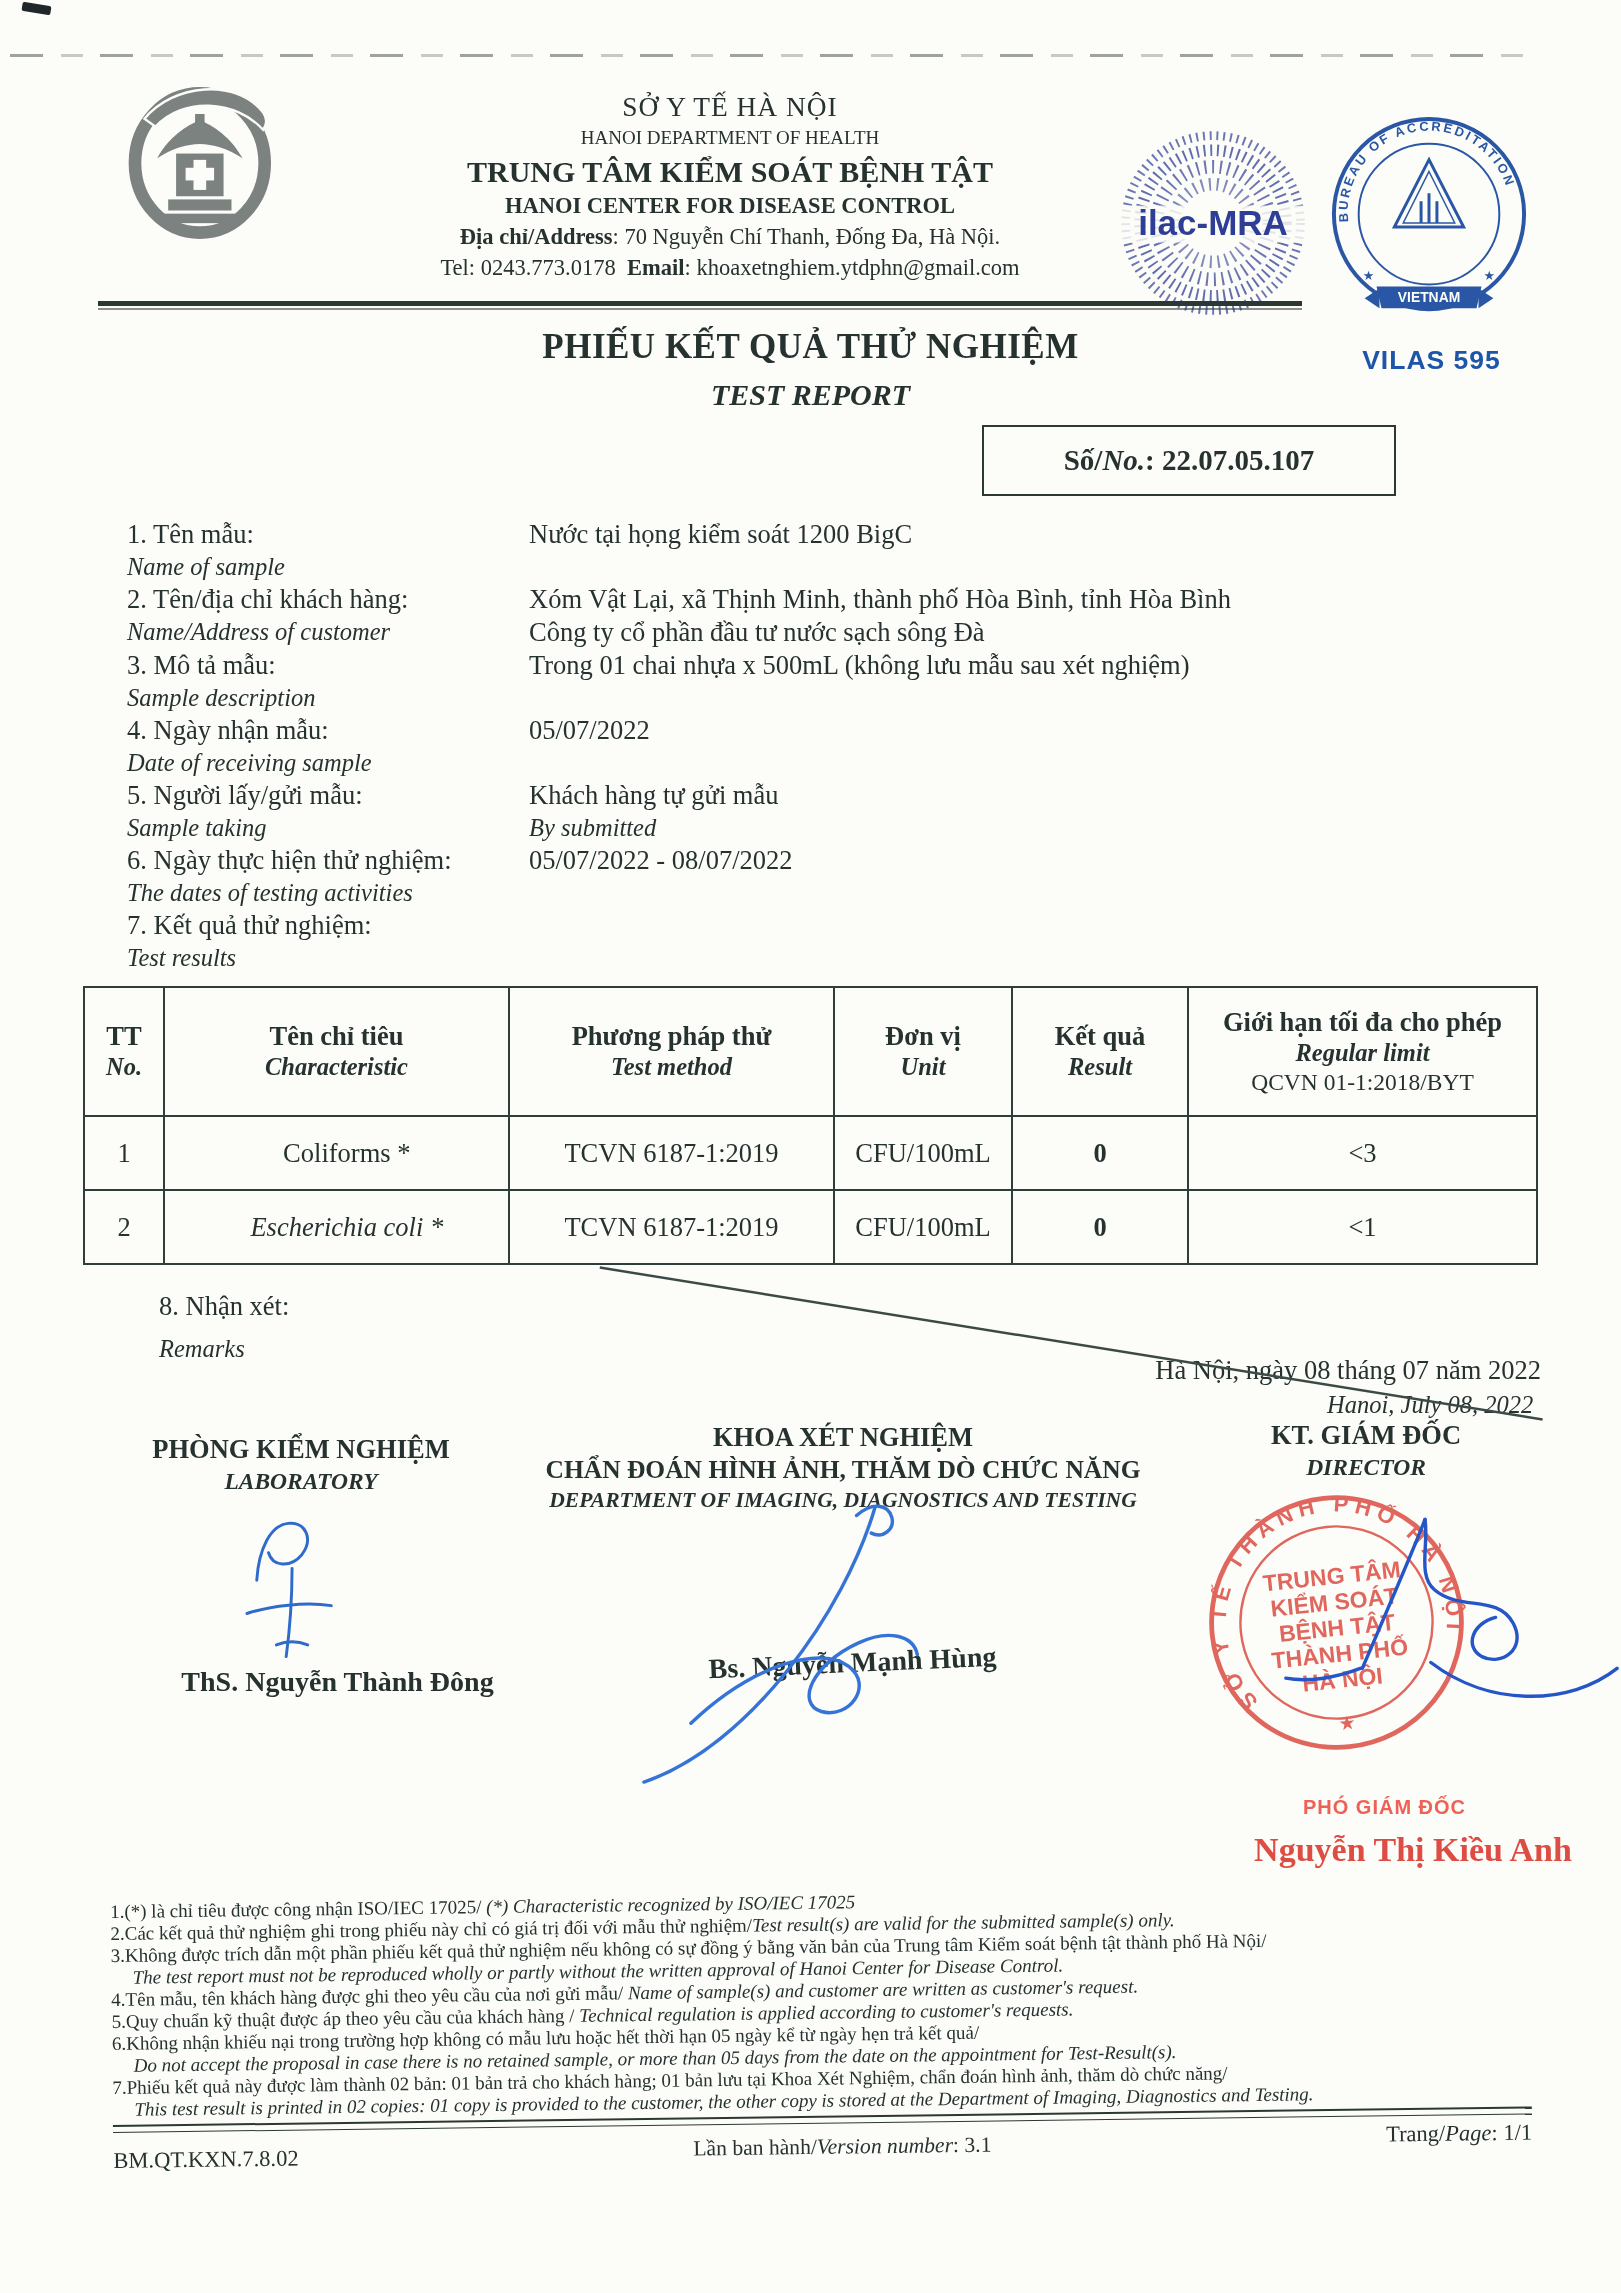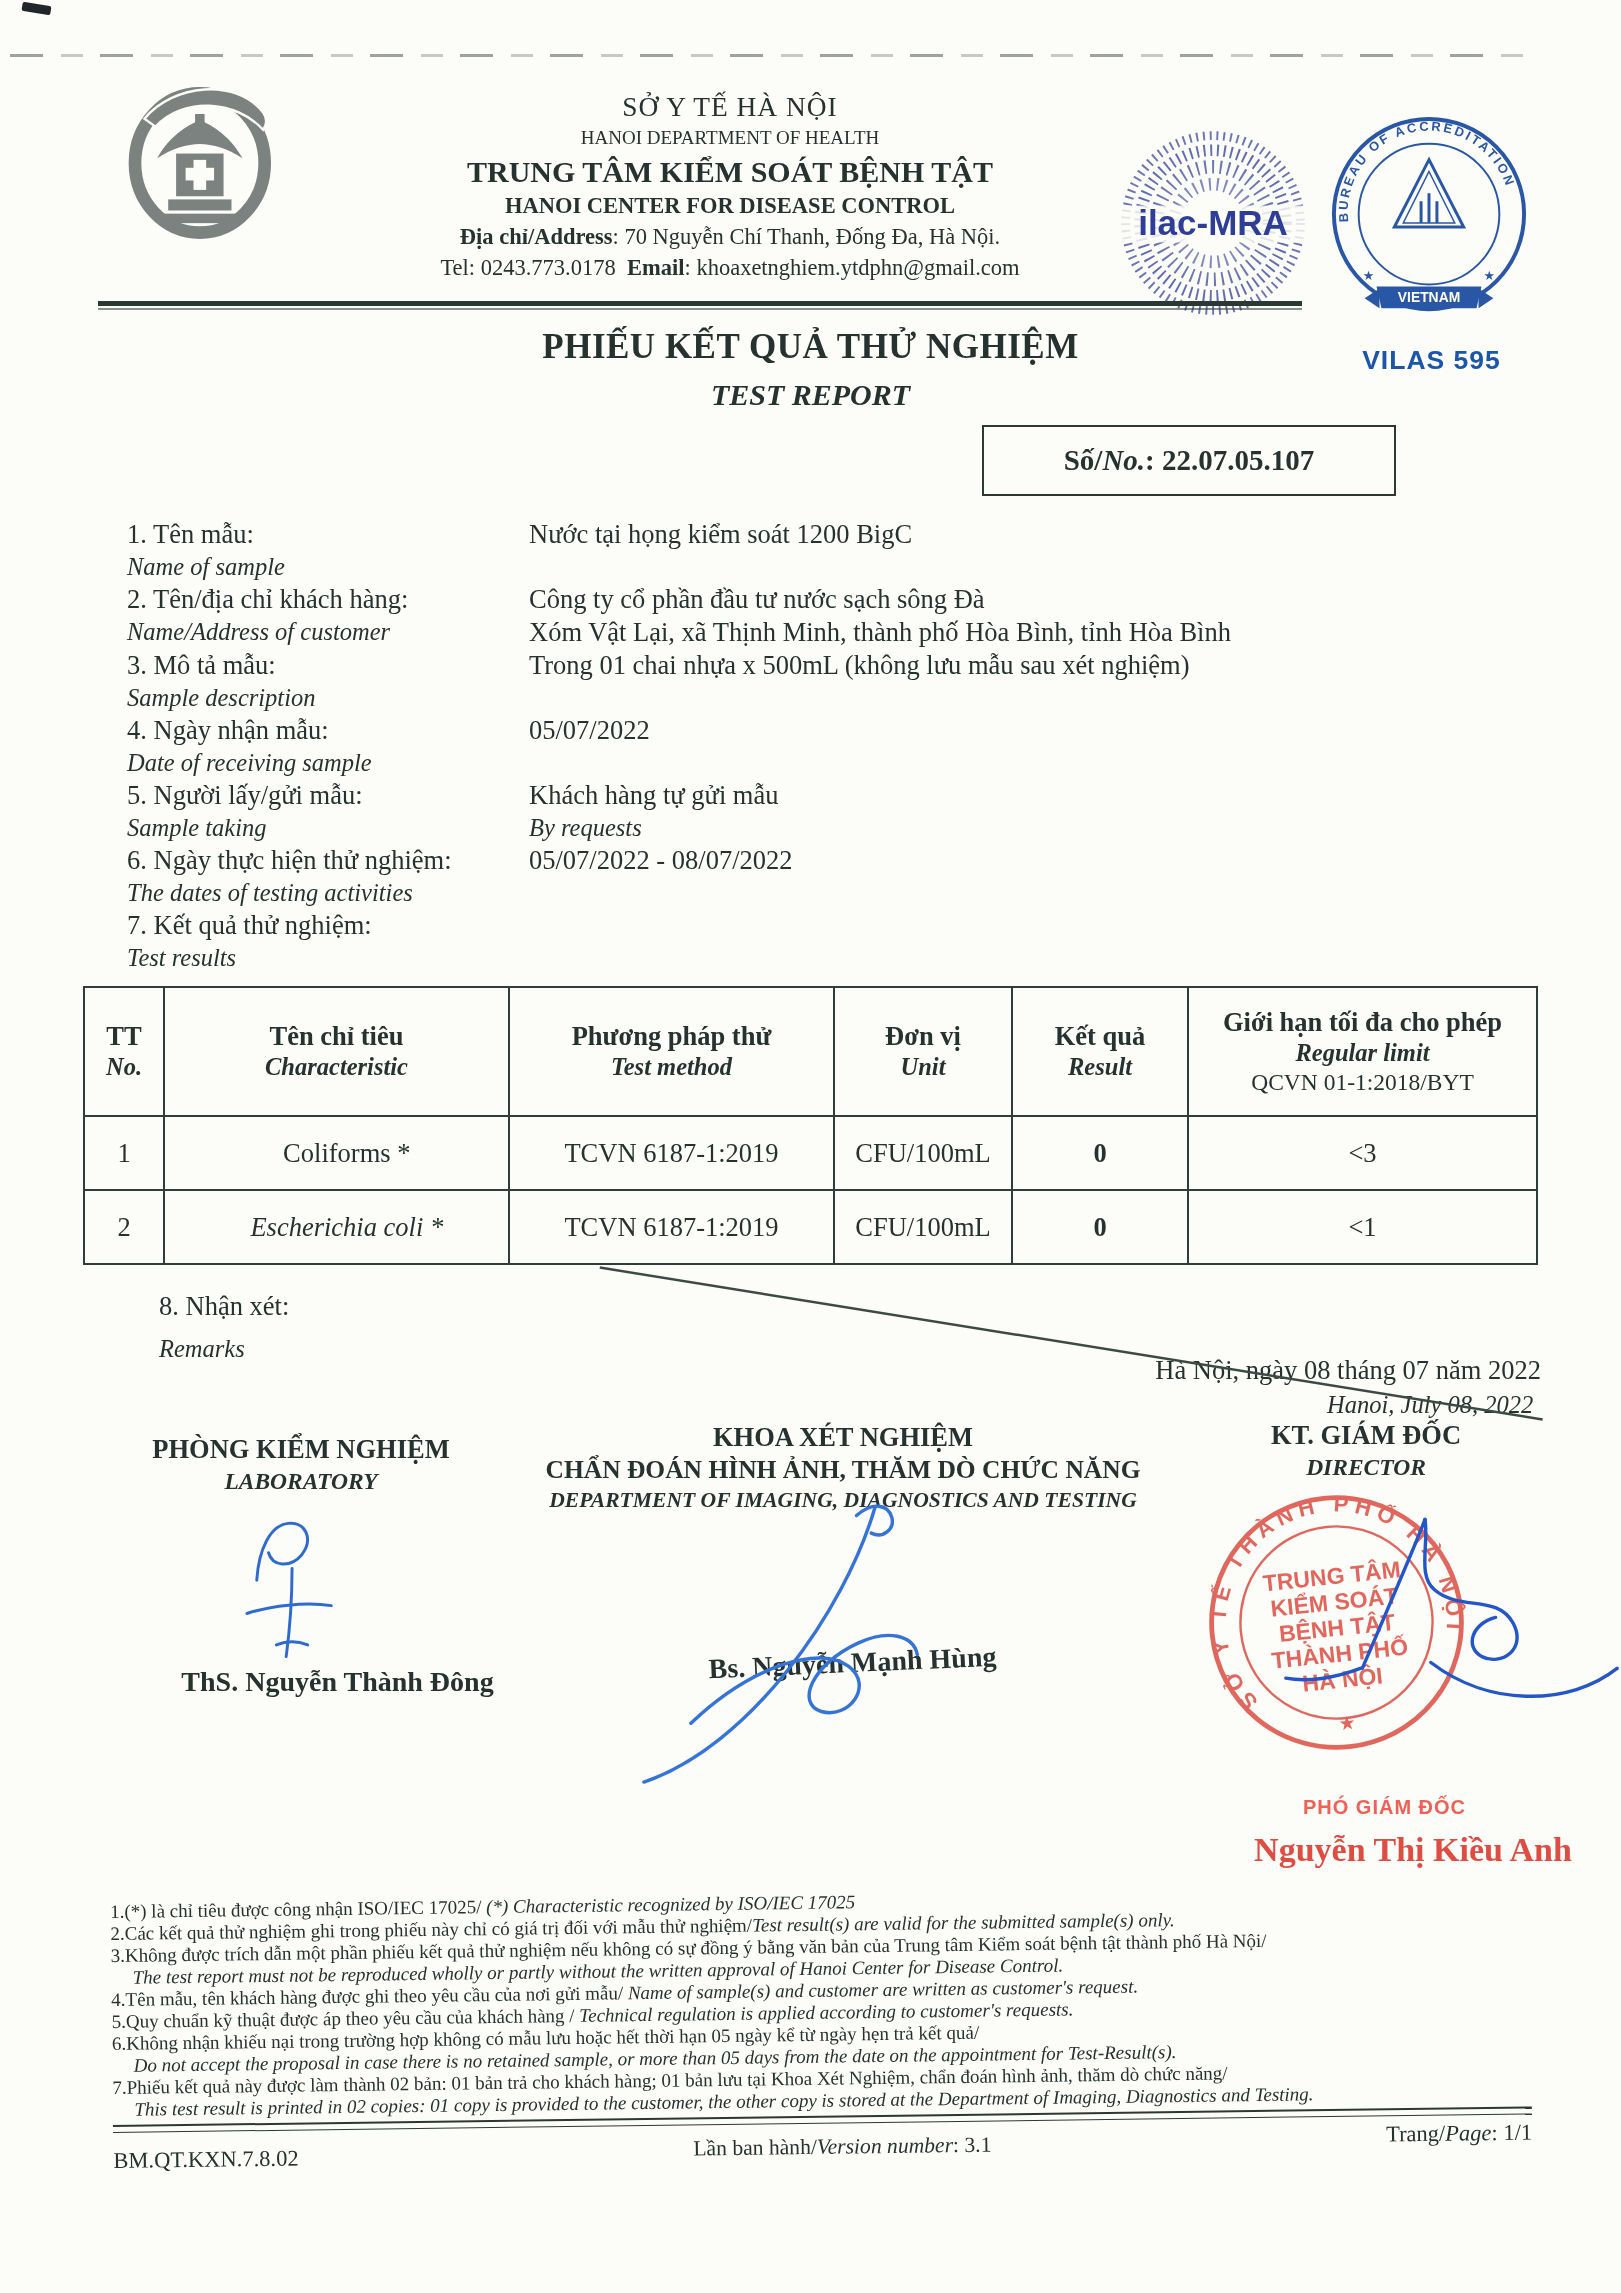--- a/index.html
+++ b/index.html
@@ -182,22 +182,22 @@
           <div class="vv">Nước tại họng kiểm soát 1200 BigC</div>
           <div class="ve"></div>
         </div>
     </div>
     <div class="item">
       <div class="ilab">
           <div class="lv">2. Tên/địa chỉ khách hàng:</div>
           <div class="le">Name/Address of customer</div>
         </div>
       <div class="ival">
+          <div class="vv">Xóm Vật Lại, xã Thịnh Minh, thành phố Hòa Bình, tỉnh Hòa Bình</div>
           <div class="vv">Công ty cổ phần đầu tư nước sạch sông Đà</div>
-          <div class="vv">Xóm Vật Lại, xã Thịnh Minh, thành phố Hòa Bình, tỉnh Hòa Bình</div>
         </div>
     </div>
     <div class="item">
       <div class="ilab">
           <div class="lv">3. Mô tả mẫu:</div>
           <div class="le">Sample description</div>
         </div>
       <div class="ival">
           <div class="vv">Trong 01 chai nhựa x 500mL (không lưu mẫu sau xét nghiệm)</div>
           <div class="ve"></div>
@@ -213,21 +213,21 @@
           <div class="ve"></div>
         </div>
     </div>
     <div class="item">
       <div class="ilab">
           <div class="lv">5. Người lấy/gửi mẫu:</div>
           <div class="le">Sample taking</div>
         </div>
       <div class="ival">
           <div class="vv">Khách hàng tự gửi mẫu</div>
-          <div class="ve it">By requests</div>
+          <div class="ve it">By submitted</div>
         </div>
     </div>
     <div class="item">
       <div class="ilab">
           <div class="lv">6. Ngày thực hiện thử nghiệm:</div>
           <div class="le">The dates of testing activities</div>
         </div>
       <div class="ival">
           <div class="vv">05/07/2022 - 08/07/2022</div>
           <div class="ve"></div>

